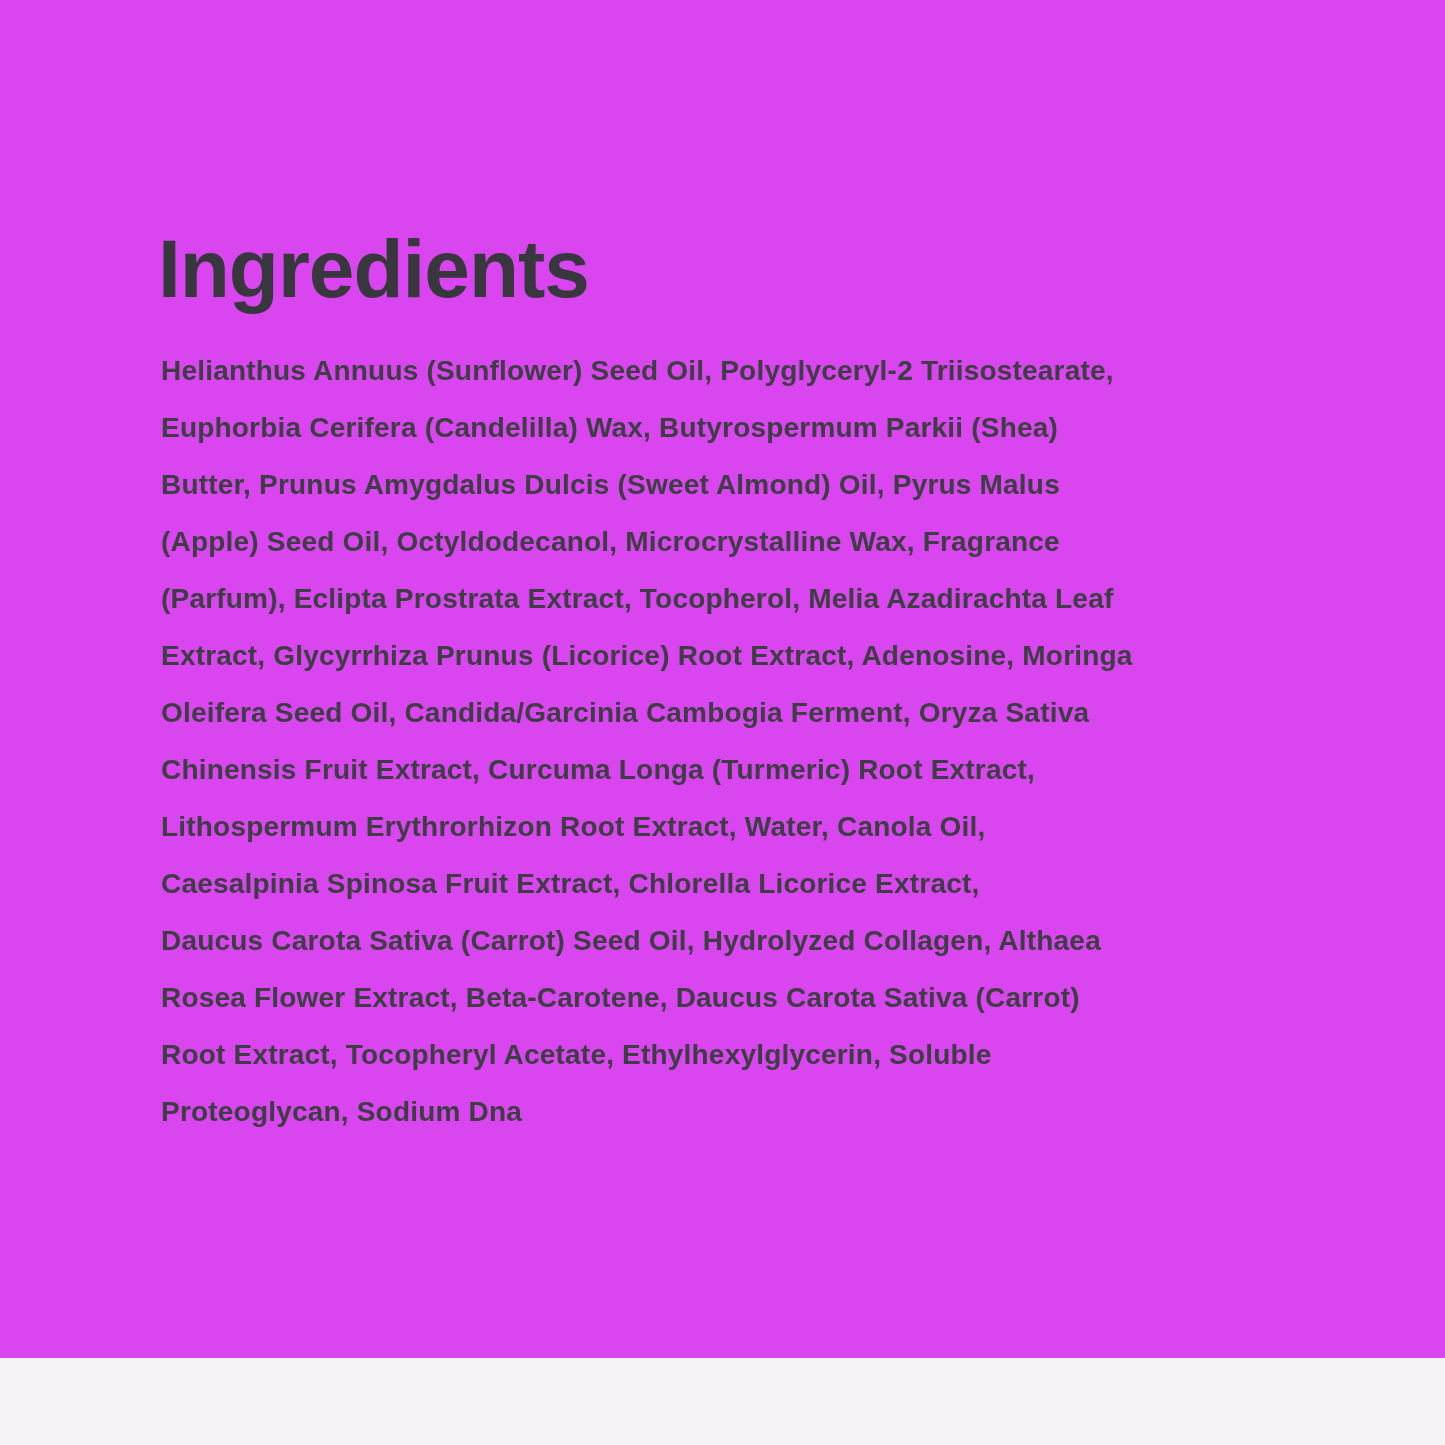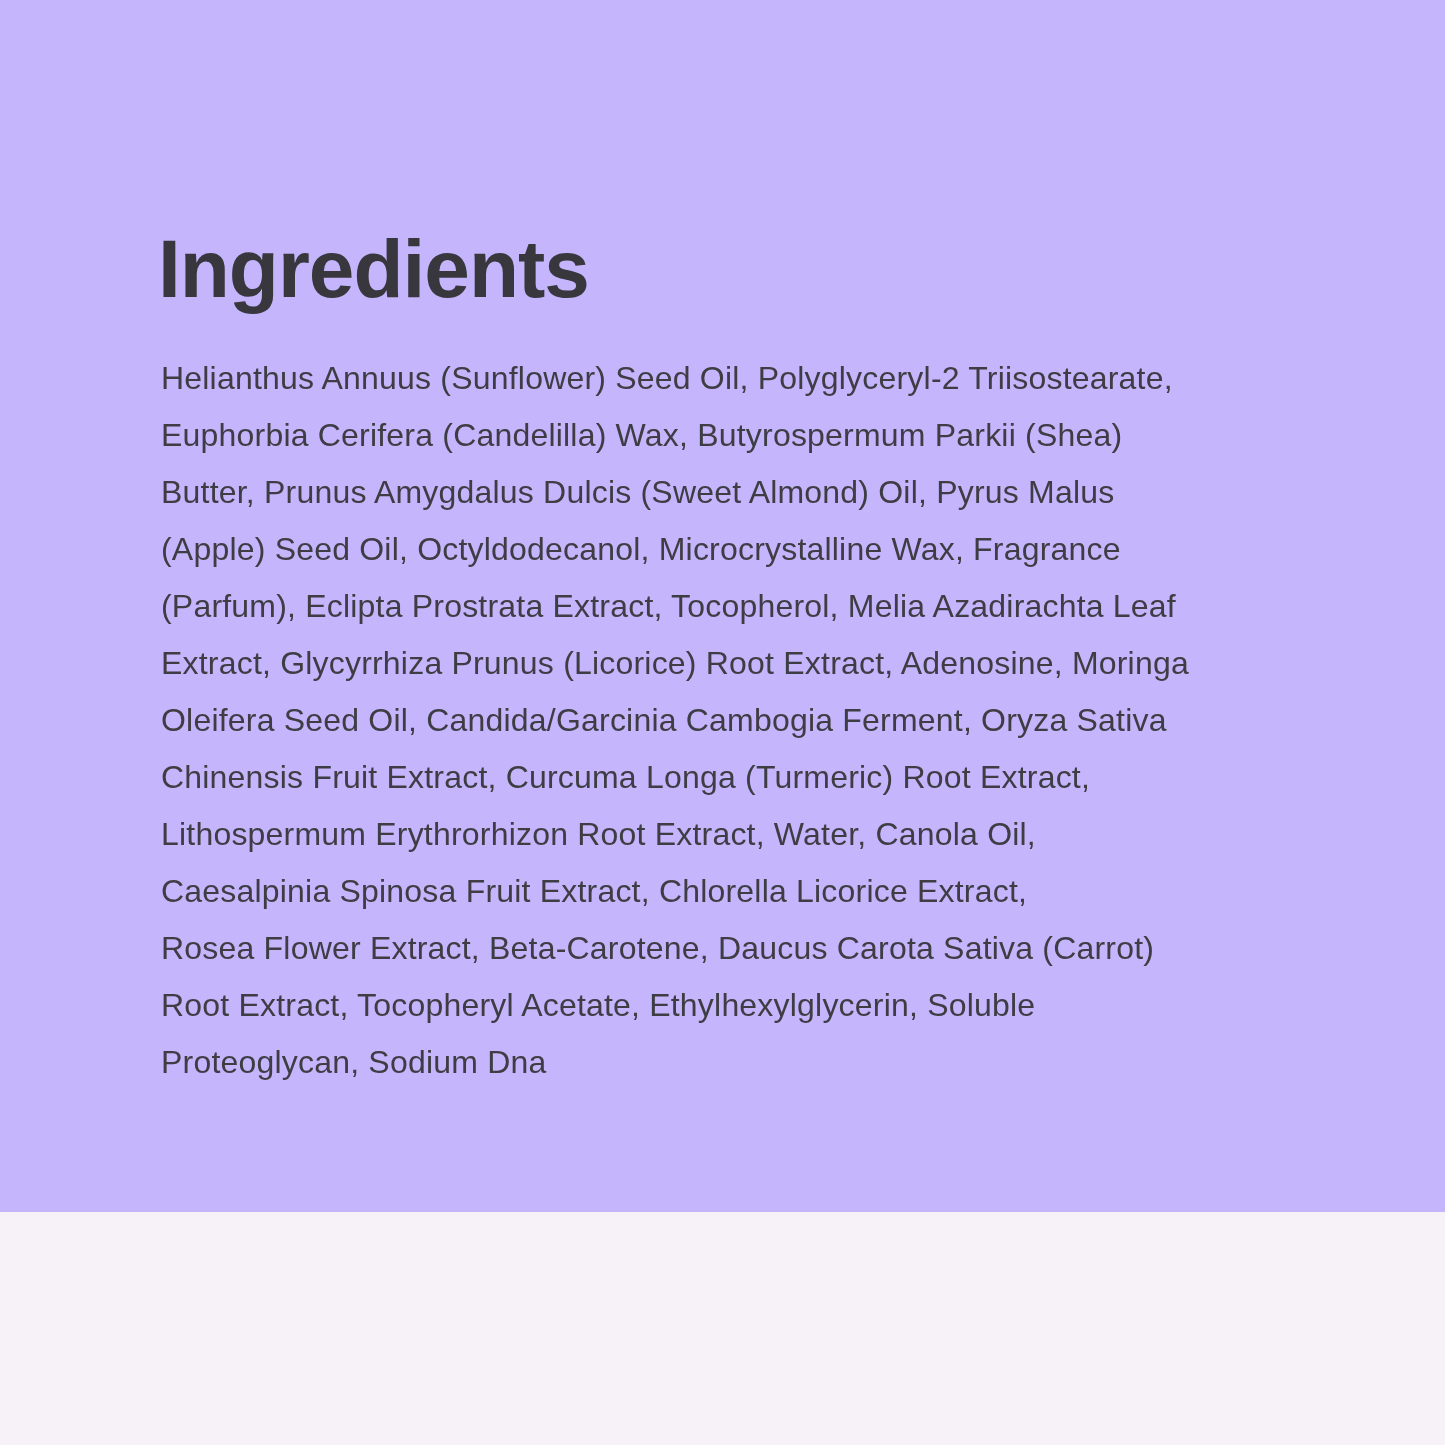--- a/index.html
+++ b/index.html
@@ -7,42 +7,42 @@
     padding: 0;
     width: 1445px;
     height: 1445px;
     background: #f7f2f8;
     font-family: "Liberation Sans", sans-serif;
     overflow: hidden;
   }
   .canvas {
     position: relative;
     width: 1445px;
-    height: 1212px;
-    background: #c4b5fd;
+    height: 1358px;
+    background: #d946ef;
   }
   .page-title {
     position: absolute;
     top: 228px;
     left: 158px;
     margin: 0;
     font-size: 82px;
     font-weight: 700;
     letter-spacing: -1px;
     line-height: 1;
     color: #38373d;
   }
   .ingredients-list {
     position: absolute;
-    top: 350px;
+    top: 342px;
     left: 161px;
     width: 1160px;
     color: #3e3d44;
-    font-size: 32px;
-    font-weight: 400;
+    font-size: 28px;
+    font-weight: 700;
     line-height: 57px;
     letter-spacing: 0.2px;
   }
   .ingredient-line {
     white-space: nowrap;
   }
 </style>
 </head>
 <body>
 
@@ -54,18 +54,19 @@
     <div class="ingredient-line">Helianthus Annuus (Sunflower) Seed Oil, Polyglyceryl-2 Triisostearate,</div>
     <div class="ingredient-line">Euphorbia Cerifera (Candelilla) Wax, Butyrospermum Parkii (Shea)</div>
     <div class="ingredient-line">Butter, Prunus Amygdalus Dulcis (Sweet Almond) Oil, Pyrus Malus</div>
     <div class="ingredient-line">(Apple) Seed Oil, Octyldodecanol, Microcrystalline Wax, Fragrance</div>
     <div class="ingredient-line">(Parfum), Eclipta Prostrata Extract, Tocopherol, Melia Azadirachta Leaf</div>
     <div class="ingredient-line">Extract, Glycyrrhiza Prunus (Licorice) Root Extract, Adenosine, Moringa</div>
     <div class="ingredient-line">Oleifera Seed Oil, Candida/Garcinia Cambogia Ferment, Oryza Sativa</div>
     <div class="ingredient-line">Chinensis Fruit Extract, Curcuma Longa (Turmeric) Root Extract,</div>
     <div class="ingredient-line">Lithospermum Erythrorhizon Root Extract, Water, Canola Oil,</div>
     <div class="ingredient-line">Caesalpinia Spinosa Fruit Extract, Chlorella Licorice Extract,</div>
+    <div class="ingredient-line">Daucus Carota Sativa (Carrot) Seed Oil, Hydrolyzed Collagen, Althaea</div>
     <div class="ingredient-line">Rosea Flower Extract, Beta-Carotene, Daucus Carota Sativa (Carrot)</div>
     <div class="ingredient-line">Root Extract, Tocopheryl Acetate, Ethylhexylglycerin, Soluble</div>
     <div class="ingredient-line">Proteoglycan, Sodium Dna</div>
   </div>
 
 </div>
 
 </body></html>

